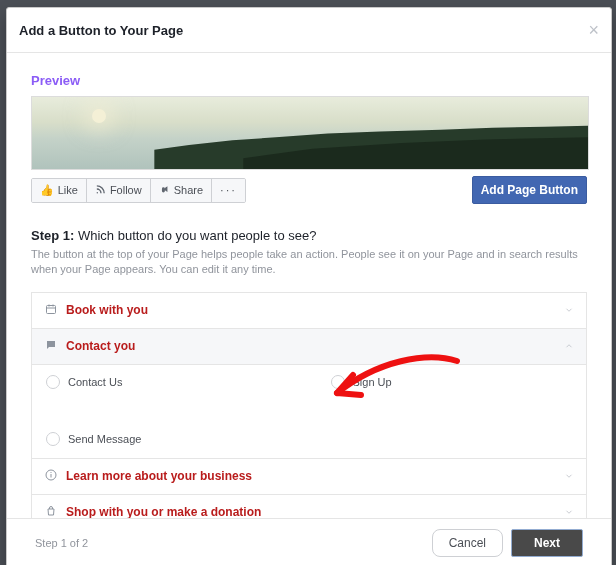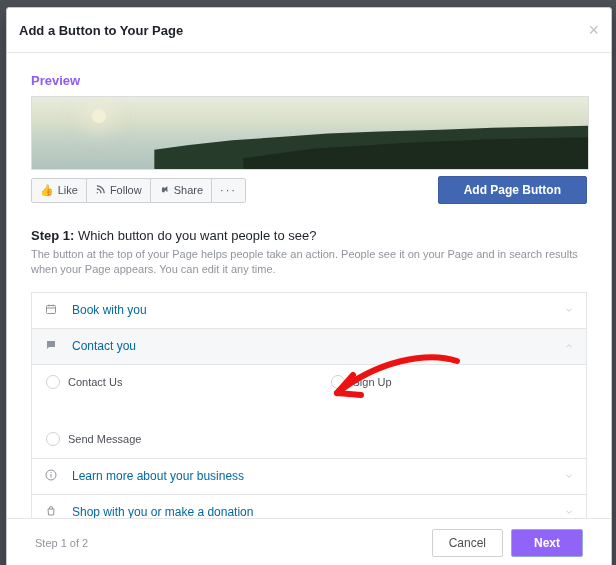--- a/index.html
+++ b/index.html
@@ -14,40 +14,40 @@
   .sky{position:absolute;inset:0;background:linear-gradient(#e8ecdc 0%,#d8dec9 35%,#c4d2c8 58%,#b0c3bc 100%);}
   .sun{position:absolute;top:12px;left:60px;width:14px;height:14px;border-radius:50%;background:#f4f0d6;box-shadow:0 0 18px 10px rgba(244,240,214,.5);}
   .hill{position:absolute;bottom:0;right:0;width:78%;height:48px;background:#273b2a;clip-path:polygon(0 60%,8% 50%,18% 40%,28% 34%,40% 26%,52% 22%,66% 18%,78% 14%,90% 12%,100% 10%,100% 100%,0 100%);} 
   .hill-shade{position:absolute;bottom:0;right:0;width:62%;height:36px;background:#1b2a1d;clip-path:polygon(0 70%,20% 44%,46% 28%,70% 18%,100% 12%,100% 100%,0 100%);} 
   .cover-bar{display:flex;align-items:center;gap:0;margin-top:6px;}
   .btn-grp{display:flex;border:1px solid #ced0d4;border-radius:2px;overflow:hidden;}
   .gbtn{background:#f6f7f9;border:none;border-right:1px solid #ced0d4;padding:5px 8px;font-size:11px;color:#4b4f56;display:flex;align-items:center;gap:4px;cursor:pointer;}
   .gbtn:last-child{border-right:none;}
   .gbtn .ic{font-size:11px;color:#616770;line-height:1;}
   .dots{letter-spacing:2px;}
-  .add-btn{margin-left:auto;background:#4267b2;color:#fff;border:1px solid #3b5ca0;border-radius:2px;font-weight:bold;font-size:12px;padding:6px 25px;cursor:pointer;}
+  .add-btn{margin-left:auto;background:#4267b2;color:#fff;border:1px solid #3b5ca0;border-radius:2px;font-weight:bold;font-size:12px;padding:6px 8px;cursor:pointer;}
   .step-title{margin:24px 0 4px 0;font-size:13px;color:#1d2129;}
   .step-title b{font-weight:bold;}
   .step-desc{margin:0 0 14px 0;font-size:11px;color:#90949c;line-height:1.4;}
   .accordion{border:1px solid #e5e5e5;}
-  .acc-head{display:flex;align-items:center;gap:14px;padding:10px 12px;border-bottom:1px solid #e5e5e5;font-size:12px;color:#0369a1;cursor:pointer;}
+  .acc-head{display:flex;align-items:center;gap:8px;padding:10px 12px;border-bottom:1px solid #e5e5e5;font-size:12px;color:#b91c1c;cursor:pointer;font-weight:bold;}
   .acc-head:last-of-type{border-bottom:none;}
   .acc-head.expanded{background:#f6f7f9;}
   .acc-ic{width:14px;display:inline-block;text-align:center;color:#8d949e;font-size:12px;}
   .chev{margin-left:auto;color:#bec2c9;}
   .chev svg{display:block;}
   .acc-body{padding:10px 14px 12px 14px;border-bottom:1px solid #e5e5e5;display:grid;grid-template-columns:1fr 1fr;column-gap:40px;row-gap:10px;gap:43px;}
   .radio{display:flex;align-items:center;gap:8px;font-size:11px;color:#4b4f56;cursor:pointer;}
   .radio .dot{width:12px;height:12px;border:1px solid #ced0d4;border-radius:50%;display:inline-block;flex-shrink:0;}
   .annotate{position:absolute;pointer-events:none;}
   .dlg-footer{border-top:1px solid #e5e5e5;height:48px;display:flex;align-items:center;padding:0 28px;}
   .step-ind{font-size:11px;color:#90949c;}
   .ftr-btns{margin-left:auto;display:flex;gap:8px;}
-  .cancel-btn{background:#fff;border:1px solid #ced0d4;color:#4b4f56;font-size:12px;padding:6px 16px;border-radius:2px;cursor:pointer;}
-  .next-btn{background:#8b5cf6;border:1px solid #8ea8cf;color:#fff;font-size:12px;font-weight:bold;padding:6px 22px;border-radius:2px;cursor:default;opacity:.95;}
+  .cancel-btn{background:#fff;border:1px solid #ced0d4;color:#4b4f56;font-size:12px;padding:6px 16px;border-radius:8px;cursor:pointer;}
+  .next-btn{background:#404040;border:1px solid #8ea8cf;color:#fff;font-size:12px;font-weight:bold;padding:6px 22px;border-radius:2px;cursor:default;opacity:.95;}
 </style>
 </head>
 <body>
 
 <div class="backdrop">
   <div class="dialog">
     <div class="dlg-header">
       <h1>Add a Button to Your Page</h1>
       <span class="close">×</span>
     </div>

